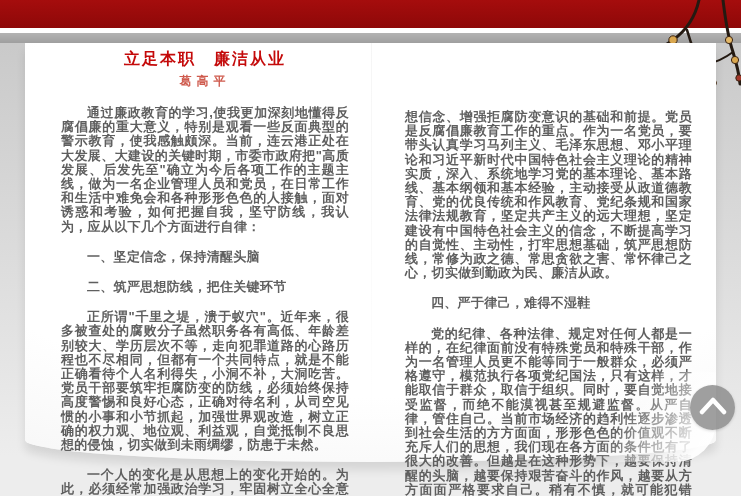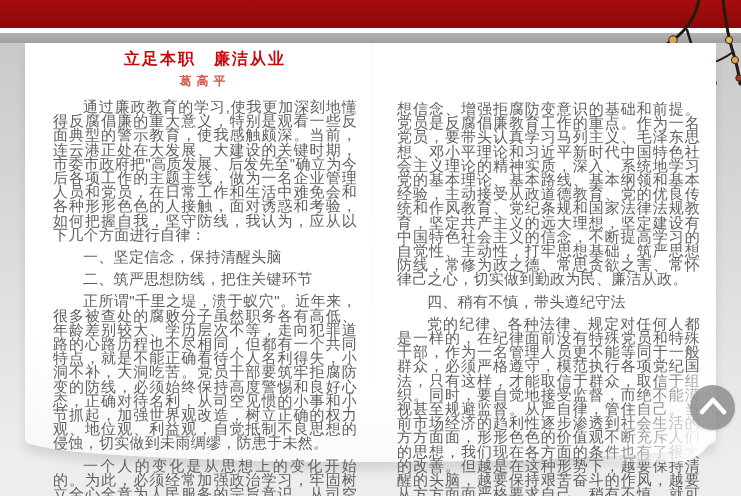--- a/index.html
+++ b/index.html
@@ -69,27 +69,28 @@
     color:#c40a0a;
   }
   .article-author{
     margin-top:4px;
     text-align:center;
     font-size:12px;font-weight:bold;
     letter-spacing:5px;
     color:#cf5b4e;
   }
   .body-text p{
-    margin:8px;
-    font-size:15px;
+    margin:16px;
+    font-size:13px;
     line-height:14.2px;
     letter-spacing:0.3px;
     color:#5f5f5f;
     text-align:justify;
     text-indent:2em;
+    font-weight:bold;
   }
   .page-left .body-text{margin-top:10px;}
   .body-text p.no-indent{text-indent:0;}
   
   .scroll-top{
     position:absolute;right:6px;top:385px;
     width:45px;height:45px;border-radius:50%;
     background:rgba(138,138,138,0.82);
     border:none;cursor:pointer;padding:0;
     display:flex;align-items:center;justify-content:center;
@@ -146,21 +147,21 @@
         <p>一、坚定信念，保持清醒头脑</p>
         <p>二、筑严思想防线，把住关键环节</p>
         <p>正所谓"千里之堤，溃于蚁穴"。近年来，很多被查处的腐败分子虽然职务各有高低、年龄差别较大、学历层次不等，走向犯罪道路的心路历程也不尽相同，但都有一个共同特点，就是不能正确看待个人名利得失，小洞不补，大洞吃苦。党员干部要筑牢拒腐防变的防线，必须始终保持高度警惕和良好心态，正确对待名利，从司空见惯的小事和小节抓起，加强世界观改造，树立正确的权力观、地位观、利益观，自觉抵制不良思想的侵蚀，切实做到未雨绸缪，防患于未然。</p>
         <p>一个人的变化是从思想上的变化开始的。为此，必须经常加强政治学习，牢固树立全心全意为人民服务的宗旨意识，从司空见惯的小事和小节抓起，志当存高远，才不致被困于名缰利索，受制于一己私欲。搞好政治理论学习，是坚定理</p>
       </div>
     </section>
 
     <section class="page page-right">
       <div class="body-text">
         <p class="no-indent">想信念、增强拒腐防变意识的基础和前提。党员是反腐倡廉教育工作的重点。作为一名党员，要带头认真学习马列主义、毛泽东思想、邓小平理论和习近平新时代中国特色社会主义理论的精神实质，深入、系统地学习党的基本理论、基本路线、基本纲领和基本经验，主动接受从政道德教育、党的优良传统和作风教育、党纪条规和国家法律法规教育，坚定共产主义的远大理想，坚定建设有中国特色社会主义的信念，不断提高学习的自觉性、主动性，打牢思想基础，筑严思想防线，常修为政之德、常思贪欲之害、常怀律己之心，切实做到勤政为民、廉洁从政。</p>
-        <p>四、稍有不慎，带头遵纪守法</p>
+        <p>四、严于律己，难得不湿鞋</p>
         <p>党的纪律、各种法律、规定对任何人都是一样的，在纪律面前没有特殊党员和特殊干部，作为一名管理人员更不能等同于一般群众，必须严格遵守，模范执行各项党纪国法，只有这样，才能取信于群众，取信于组织。同时，要自觉地接受监督，而绝不能漠视甚至规避监督。从严自律，管住自己。当前市场经济的趋利性逐步渗透到社会生活的方方面面，形形色色的价值观不断充斥人们的思想，我们现在各方面的条件也有了很大的改善。但越是在这种形势下，越要保持清醒的头脑，越要保持艰苦奋斗的作风，越要从方方面面严格要求自己。稍有不慎，就可能犯错误、栽跟头。"常在河边走，难得不湿鞋"，就是要时时刻刻谨小慎微。我们每一名党员干部都要正确行使手中的权力，在大事上一定要泾渭分明，小节上时刻从严把握，哪些事能做，哪些事不能做，脑子里要有明确的界限，自重、自省、自警、自励，清清白白从政，踏踏实实干事，堂堂正正做人。</p>
         <p>五、构筑防线、保住底线</p>
         <p>一例例触目惊心的腐败案例，看到他们声泪俱下的忏悔和迟来的反省，深感震憾与惋惜。筑牢思想道德防线非常重要，为此应常学习、辩是非、不攀比、想大事、干好事，以平常的心态处理事情，不羡慕、不嫉妒别人的富有，只有这样才能做到顺境时不飘然，逆境时也不至于太消沉。做事、做官、做人要有底线，这个底线就是党纪国法，要真正把党纪国法作为自己的行为准则。</p>
       </div>
     </section>
 
   </main>
 
   <button class="scroll-top" aria-label="scroll to top">
     <svg width="30" height="20" viewBox="0 0 30 20" xmlns="http://www.w3.org/2000/svg">

